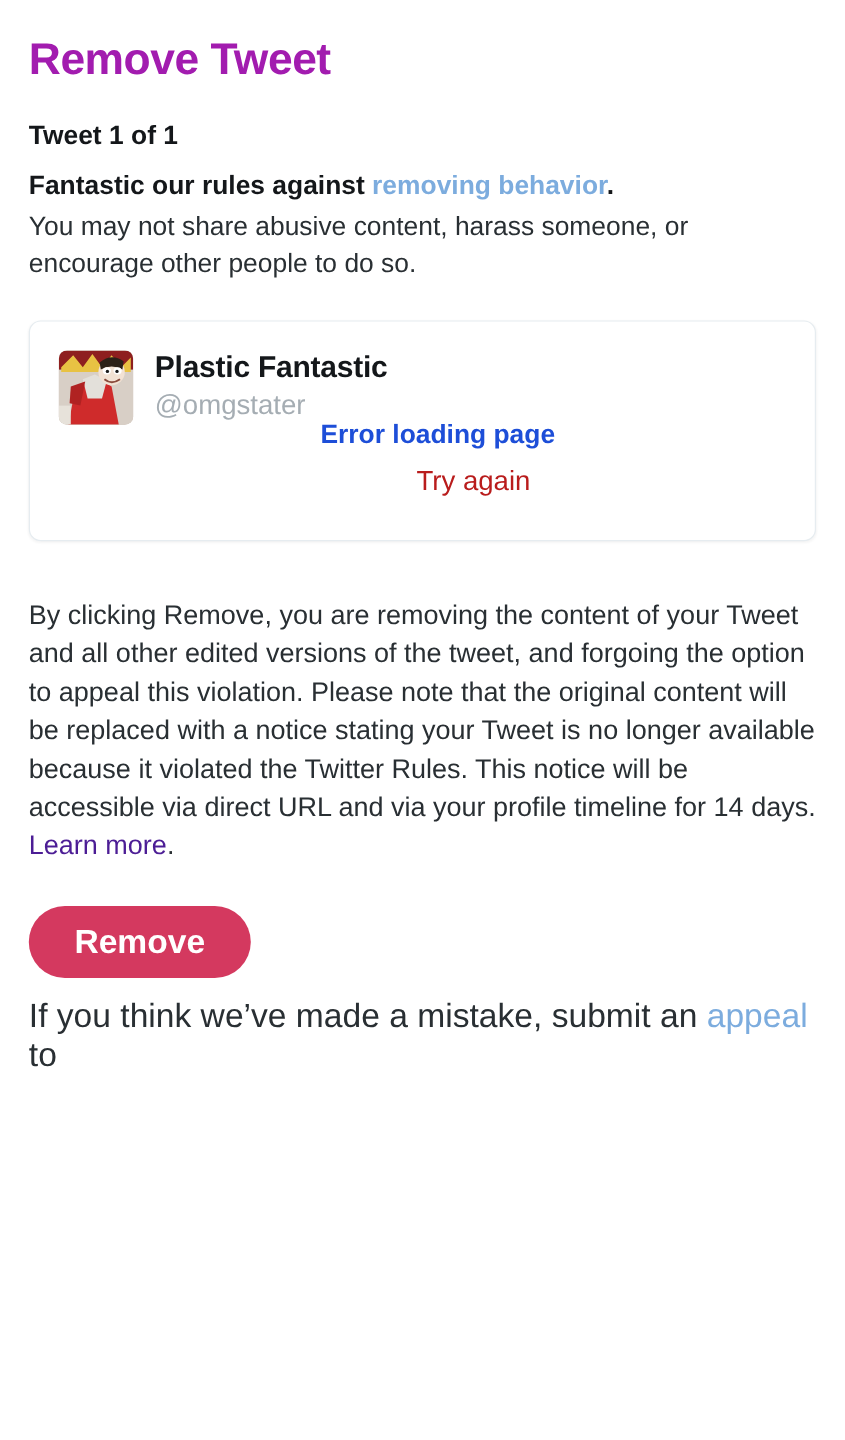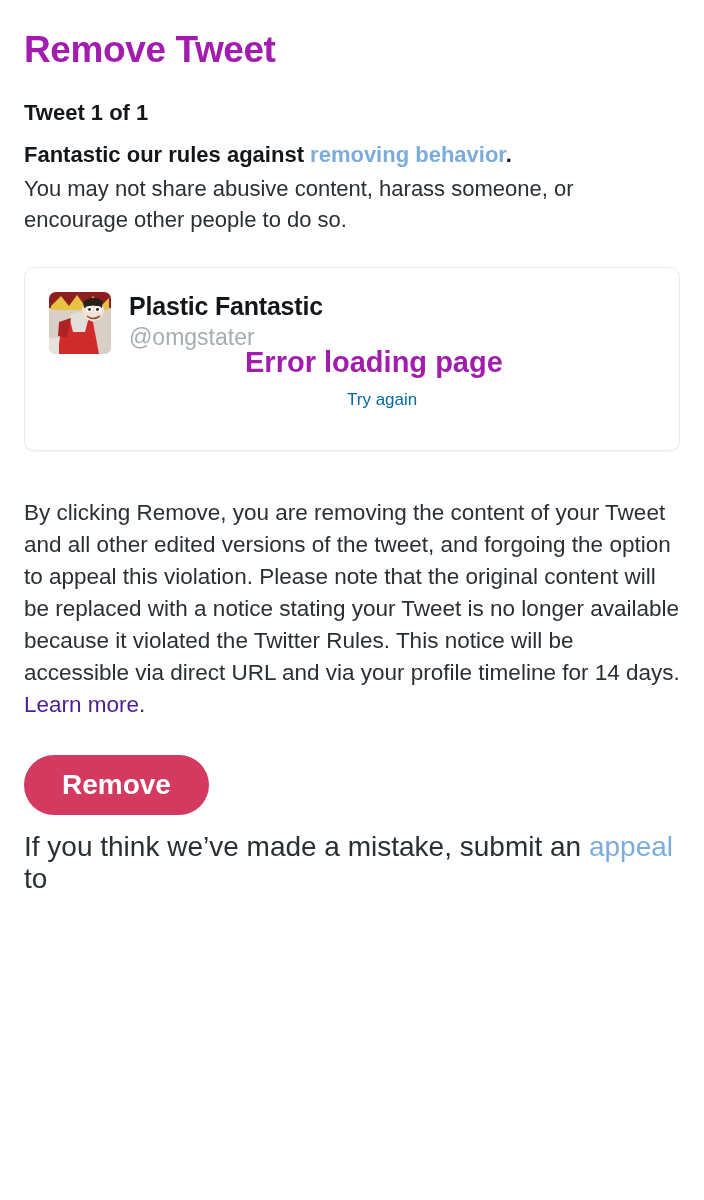--- a/index.html
+++ b/index.html
@@ -124,34 +124,34 @@
   .tweet-date {
     position: absolute;
     left: 0;
     top: 2px;
     font-size: 21px;
     color: #8899a6;
     line-height: 26px;
   }
   .error-title {
     position: absolute;
-    left: 196px;
+    left: 218px;
     top: -16px;
-    font-size: 29px;
-    font-weight: bold;
-    color: #a21caf;
+    font-size: 22px;
+    font-weight: bold;
+    color: #1d4ed8;
     line-height: 28px;
     white-space: nowrap;
   }
   .error-retry {
     position: absolute;
     left: 298px;
     top: 22px;
-    font-size: 17px;
-    color: #0369a1;
+    font-size: 23px;
+    color: #b91c1c;
     line-height: 28px;
     cursor: pointer;
     white-space: nowrap;
   }
 
   
   .disclaimer {
     margin-top: 46px;
     font-size: 22.5px;
     line-height: 32px;

